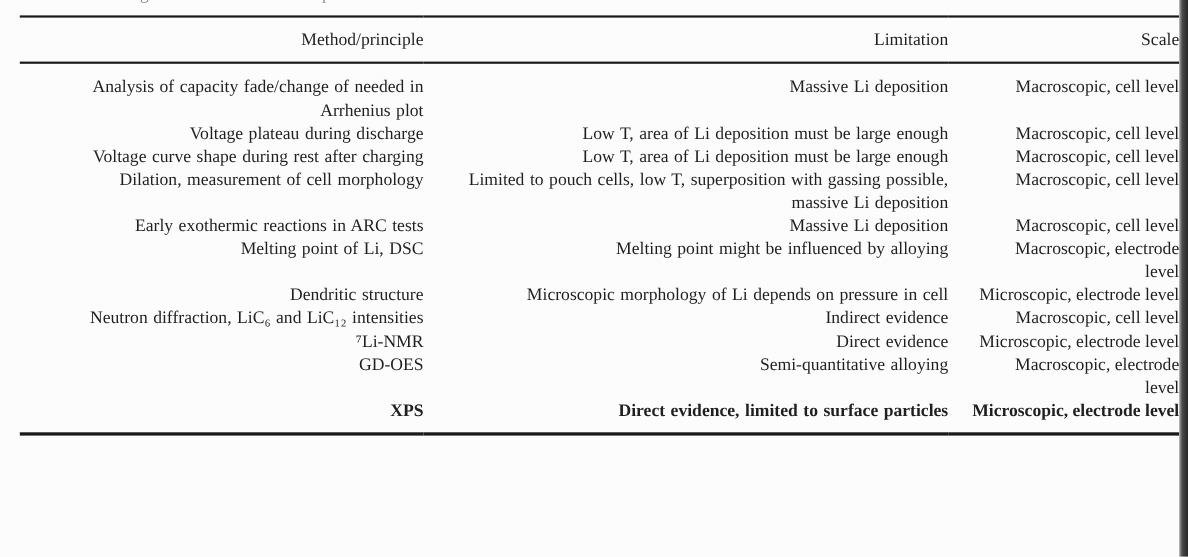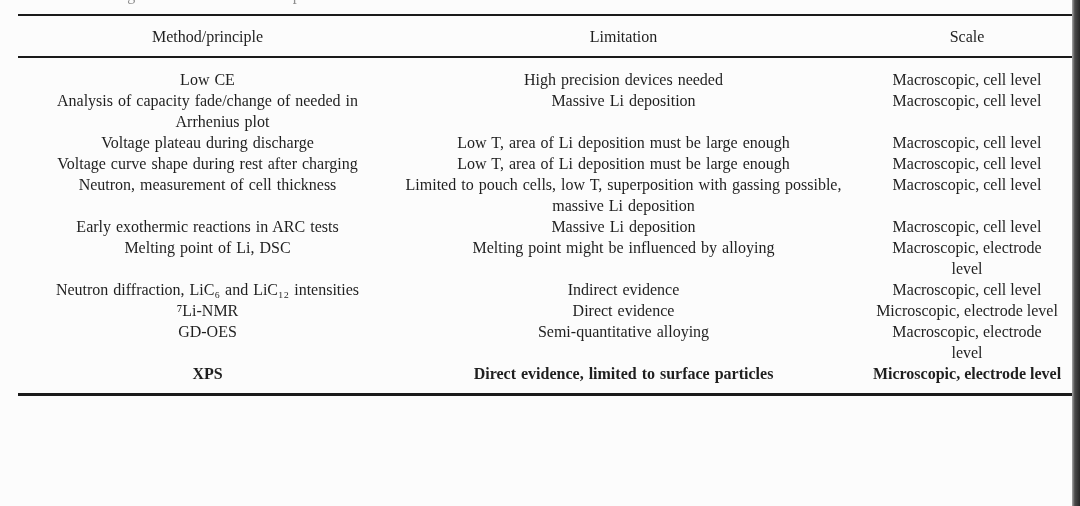--- a/index.html
+++ b/index.html
@@ -46,21 +46,21 @@
     border-top: 2px solid #1a1a1a;
     border-bottom: 3px solid #1a1a1a;
   }
 
   col.c-method { width: 367px; }
   col.c-limitation { width: 477px; }
   col.c-scale { width: 210px; }
 
   th, td {
     padding: 0;
-    text-align: center;
+    text-align: right;
     vertical-align: top;
     font-weight: normal;
     white-space: pre-line;
   }
 
   thead th {
     padding-top: 10px;
     padding-bottom: 9px;
     border-bottom: 2px solid #1a1a1a;
   }
@@ -91,56 +91,56 @@
     </colgroup>
     <thead>
       <tr>
         <th class="h-method">Method/principle</th>
         <th>Limitation</th>
         <th>Scale</th>
       </tr>
     </thead>
     <tbody id="table-body">
         <tr>
-    <td class="cell-method">Low CE</td>
-    <td class="cell-limitation">High precision devices needed</td>
-    <td class="cell-scale">Macroscopic, cell level</td>
-  </tr>
-        <tr>
     <td class="cell-method">Analysis of capacity fade/change of needed in
 Arrhenius plot</td>
     <td class="cell-limitation">Massive Li deposition</td>
     <td class="cell-scale">Macroscopic, cell level</td>
   </tr>
         <tr>
     <td class="cell-method">Voltage plateau during discharge</td>
     <td class="cell-limitation">Low T, area of Li deposition must be large enough</td>
     <td class="cell-scale">Macroscopic, cell level</td>
   </tr>
         <tr>
     <td class="cell-method">Voltage curve shape during rest after charging</td>
     <td class="cell-limitation">Low T, area of Li deposition must be large enough</td>
     <td class="cell-scale">Macroscopic, cell level</td>
   </tr>
         <tr>
-    <td class="cell-method">Neutron, measurement of cell thickness</td>
+    <td class="cell-method">Dilation, measurement of cell morphology</td>
     <td class="cell-limitation">Limited to pouch cells, low T, superposition with gassing possible,
 massive Li deposition</td>
     <td class="cell-scale">Macroscopic, cell level</td>
   </tr>
         <tr>
     <td class="cell-method">Early exothermic reactions in ARC tests</td>
     <td class="cell-limitation">Massive Li deposition</td>
     <td class="cell-scale">Macroscopic, cell level</td>
   </tr>
         <tr>
     <td class="cell-method">Melting point of Li, DSC</td>
     <td class="cell-limitation">Melting point might be influenced by alloying</td>
     <td class="cell-scale">Macroscopic, electrode
 level</td>
+  </tr>
+        <tr>
+    <td class="cell-method">Dendritic structure</td>
+    <td class="cell-limitation">Microscopic morphology of Li depends on pressure in cell</td>
+    <td class="cell-scale">Microscopic, electrode level</td>
   </tr>
         <tr>
     <td class="cell-method">Neutron diffraction, LiC₆ and LiC₁₂ intensities</td>
     <td class="cell-limitation">Indirect evidence</td>
     <td class="cell-scale">Macroscopic, cell level</td>
   </tr>
         <tr>
     <td class="cell-method">⁷Li-NMR</td>
     <td class="cell-limitation">Direct evidence</td>
     <td class="cell-scale">Microscopic, electrode level</td>

